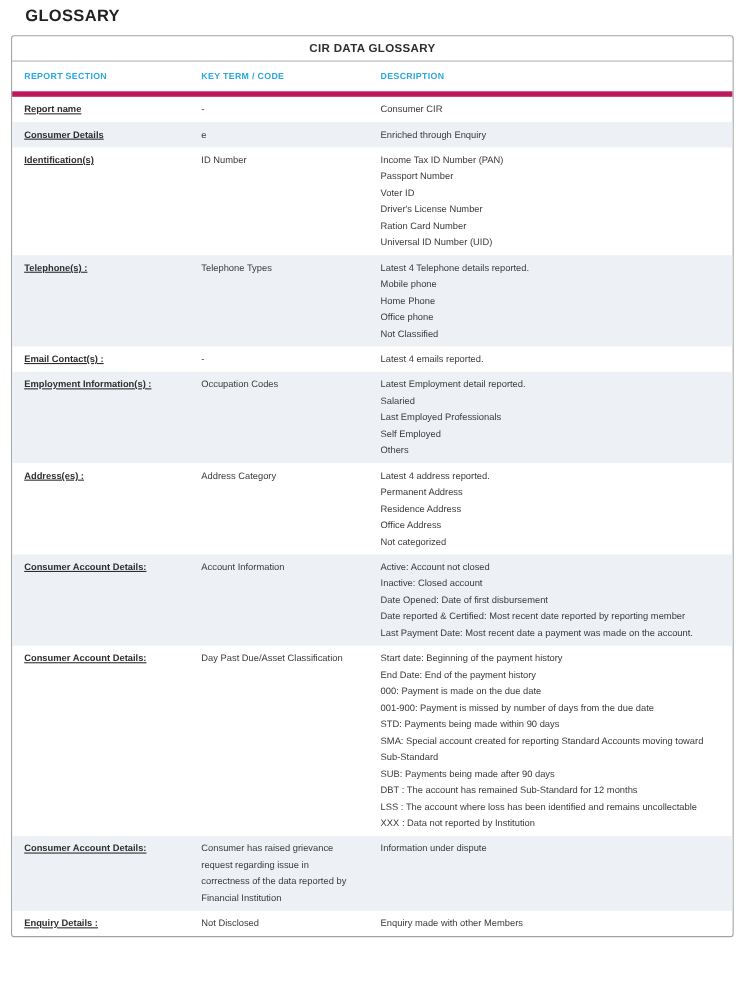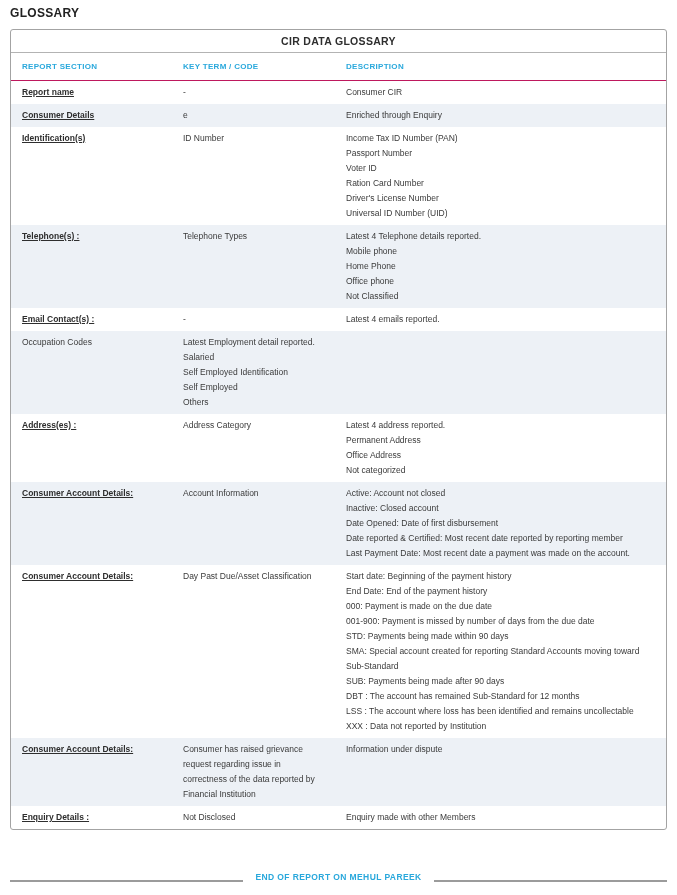--- a/index.html
+++ b/index.html
@@ -13,22 +13,22 @@
   *{margin:0;padding:0;box-sizing:border-box;}
   html,body{background:#ffffff;}
   body{
     width:677px;height:895px;overflow:hidden;
     font-family:"Liberation Sans","DejaVu Sans",sans-serif;
     color:var(--text-body);
     position:relative;
   }
   .page{padding:5px 10px 0 10px;}
   .page-title{
-    font-size:12px;font-weight:bold;color:#222;
-    letter-spacing:.3px;margin:1px 0 9px 0;
+    font-size:15px;font-weight:bold;color:#222;
+    letter-spacing:.3px;margin:1px 0 9px 13px;
   }
   .glossary-table{
     border:1px solid var(--border);
     border-radius:3px;
     background:#fff;
     overflow:hidden;
   }
   .table-title{
     padding:5px 11px 4px 11px;
     font-size:10.5px;font-weight:bold;color:var(--text-dark);
@@ -36,21 +36,21 @@
     border-bottom:1px solid #b3b3b3;
     text-align:center;
   }
   .grid{
     display:grid;
     grid-template-columns:161px 163px 1fr;
   }
   .col{padding-left:11px;padding-right:12px;}
   .col-headers{
     padding:9px 0 9px 0;
-    border-bottom:1px solid #be185d;
+    border-bottom:5px solid #be185d;
   }
   .col-headers .col{
     font-size:8px;font-weight:bold;color:var(--accent);
     letter-spacing:.3px;line-height:9px;
   }
   .row{
     padding:4px 0 4px 0;
     font-size:8.5px;line-height:15px;
   }
   .row.stripe{background:var(--stripe);}
@@ -100,22 +100,22 @@
             <div class="desc-line">Enriched through Enquiry</div>
           </div>
         </div>
         <div class="grid row">
           <div class="col section">Identification(s)</div>
           <div class="col key">ID Number</div>
           <div class="col desc">
             <div class="desc-line">Income Tax ID Number (PAN)</div>
             <div class="desc-line">Passport Number</div>
             <div class="desc-line">Voter ID</div>
+            <div class="desc-line">Driver's License Number</div>
             <div class="desc-line">Ration Card Number</div>
-            <div class="desc-line">Driver's License Number</div>
             <div class="desc-line">Universal ID Number (UID)</div>
           </div>
         </div>
         <div class="grid row stripe">
           <div class="col section">Telephone(s) :</div>
           <div class="col key">Telephone Types</div>
           <div class="col desc">
             <div class="desc-line">Latest 4 Telephone details reported.</div>
             <div class="desc-line">Mobile phone</div>
             <div class="desc-line">Home Phone</div>
@@ -124,35 +124,37 @@
           </div>
         </div>
         <div class="grid row">
           <div class="col section">Email Contact(s) :</div>
           <div class="col key">-</div>
           <div class="col desc">
             <div class="desc-line">Latest 4 emails reported.</div>
           </div>
         </div>
         <div class="grid row stripe">
+          <div class="col section">Employment Information(s) :</div>
           <div class="col key">Occupation Codes</div>
           <div class="col desc">
             <div class="desc-line">Latest Employment detail reported.</div>
             <div class="desc-line">Salaried</div>
-            <div class="desc-line">Self Employed Identification</div>
+            <div class="desc-line">Last Employed Professionals</div>
             <div class="desc-line">Self Employed</div>
             <div class="desc-line">Others</div>
           </div>
         </div>
         <div class="grid row">
           <div class="col section">Address(es) :</div>
           <div class="col key">Address Category</div>
           <div class="col desc">
             <div class="desc-line">Latest 4 address reported.</div>
             <div class="desc-line">Permanent Address</div>
+            <div class="desc-line">Residence Address</div>
             <div class="desc-line">Office Address</div>
             <div class="desc-line">Not categorized</div>
           </div>
         </div>
         <div class="grid row stripe">
           <div class="col section">Consumer Account Details:</div>
           <div class="col key">Account Information</div>
           <div class="col desc">
             <div class="desc-line">Active: Account not closed</div>
             <div class="desc-line">Inactive: Closed account</div>

